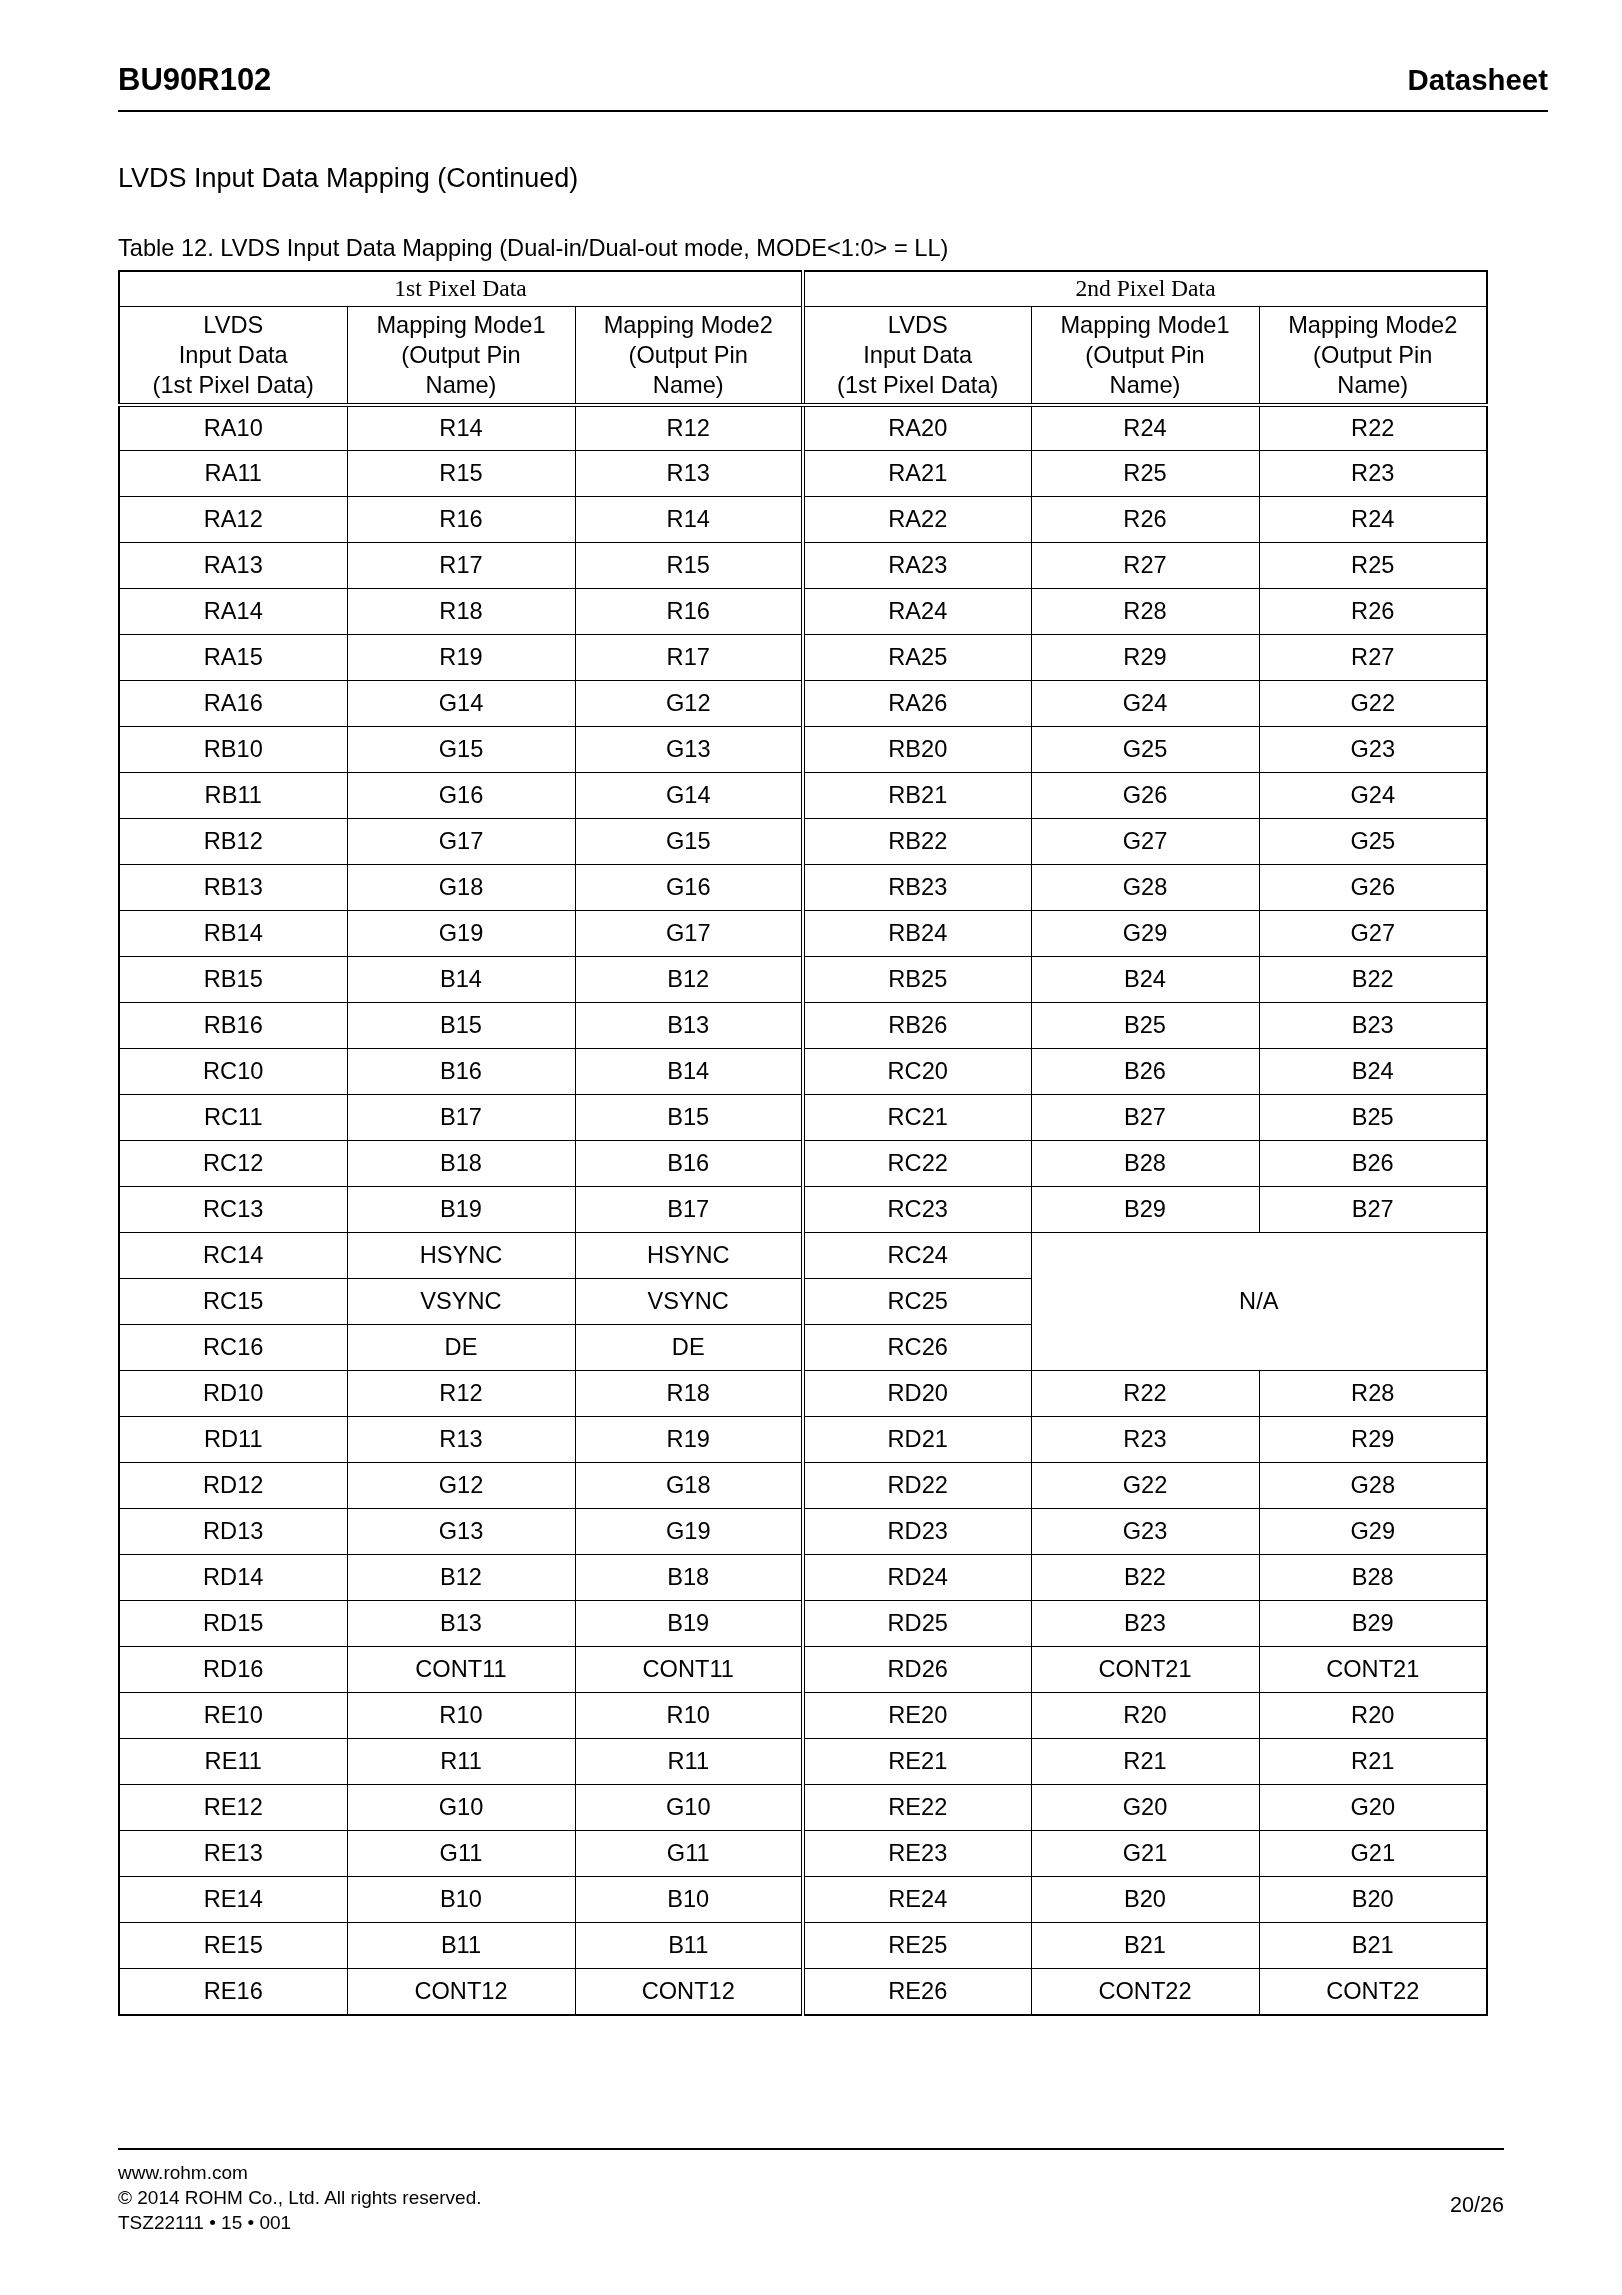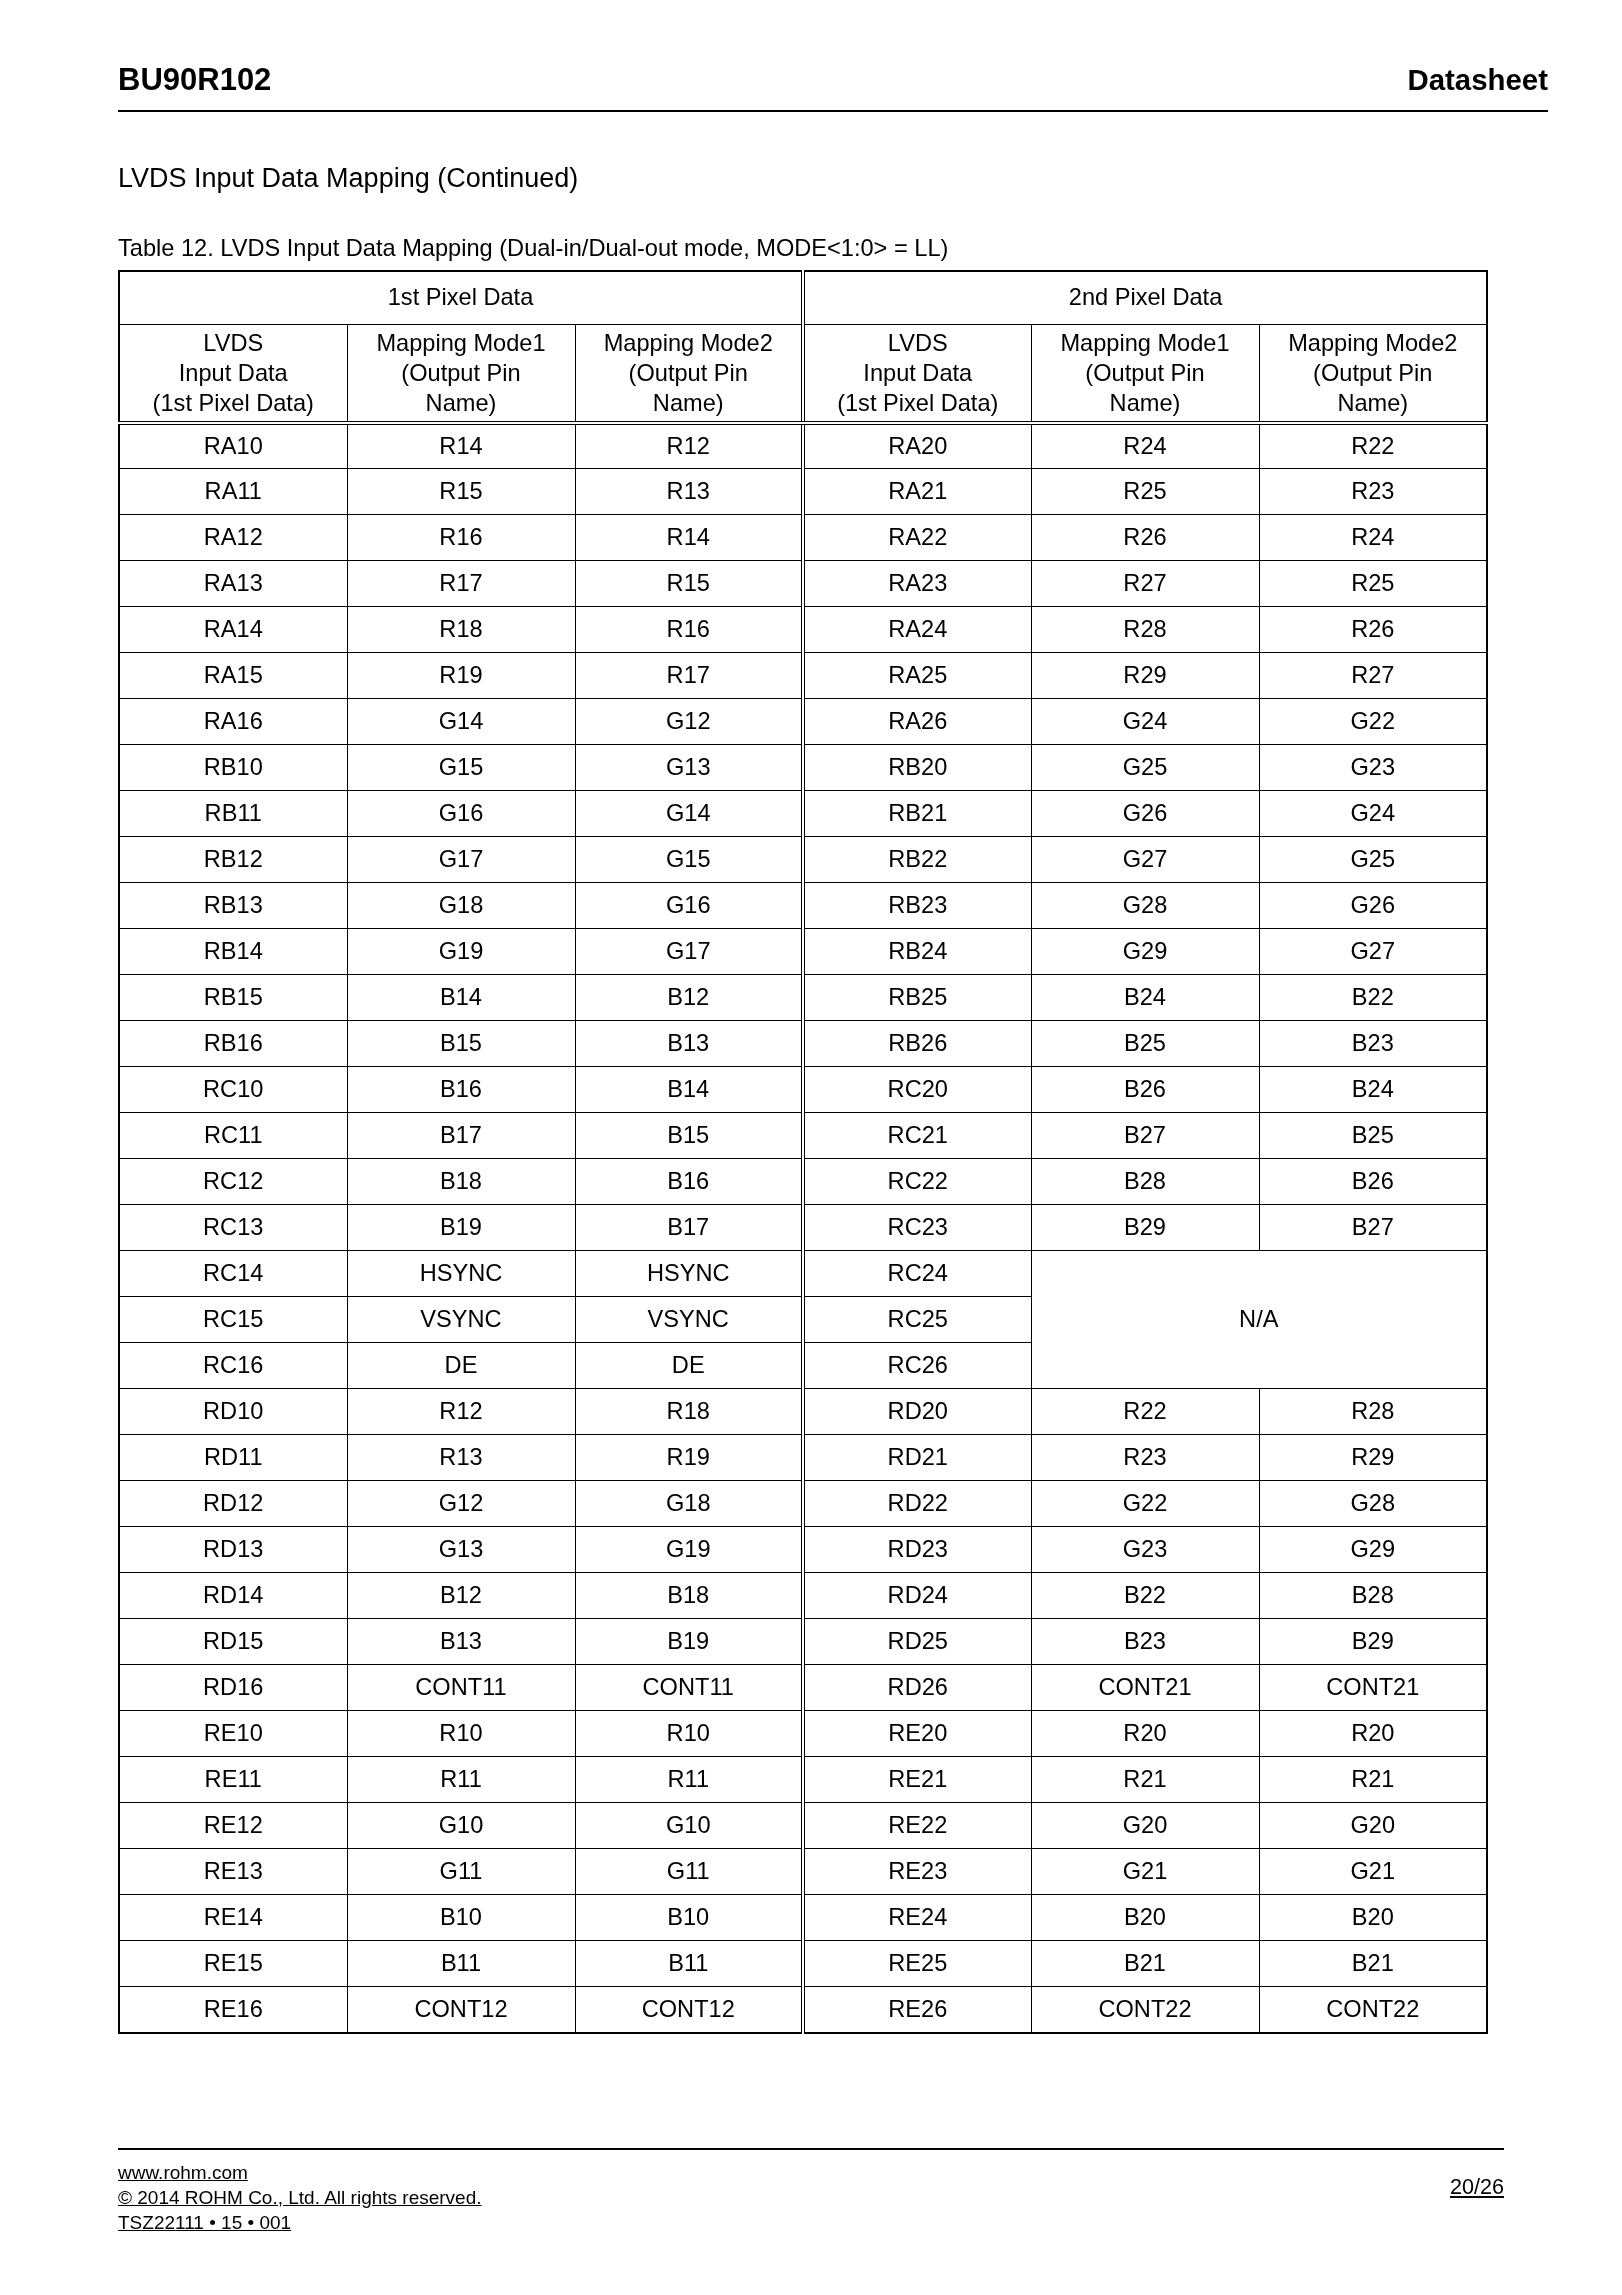--- a/index.html
+++ b/index.html
@@ -41,21 +41,21 @@
   }
   table.mapping col { width: 228px; }
   table.mapping th, table.mapping td {
     border: 1.3px solid #000;
     text-align: center;
     vertical-align: middle;
     font-weight: normal;
     font-size: 23.6px;
     overflow: hidden;
   }
-  tr.group-row th { height: 54px; }
+  tr.group-row th { height: 36px; font-family: Liberation Serif, serif; }
   tr.col-row th {
     height: 98px;
     line-height: 30px;
     white-space: pre-line;
     border-bottom: 4.6px double #000;
   }
   tbody td { height: 46px; }
   .group-start { border-left: 4.6px double #000 !important; border-radius: 19px; }
   td.na-cell { font-size: 23.6px; }
 
@@ -63,22 +63,21 @@
   .doc-footer {
     position: absolute;
     left: 118px;
     right: 118px;
     bottom: 60px;
   }
   .footer-rule { border-bottom: 2px solid #000; margin-bottom: 10.5px; }
   .footer-content {
     display: flex;
     justify-content: space-between;
-    align-items: flex-start;
-    text-decoration: underline;
+    align-items: center;
   }
   .footer-left { font-size: 19px; line-height: 25px; }
   .footer-center { font-size: 21.6px; padding-top: 14.4px; }
   .footer-right {
     text-align: right;
     font-weight: bold;
     font-size: 23px;
     line-height: 30px;
     white-space: pre;
   }

